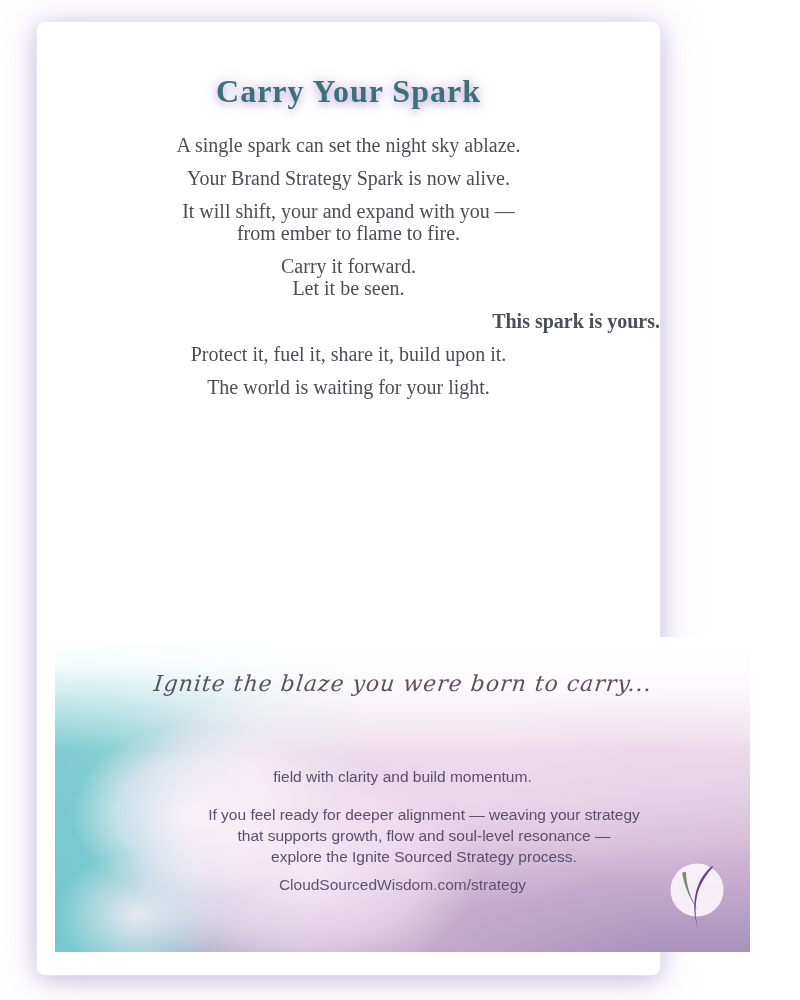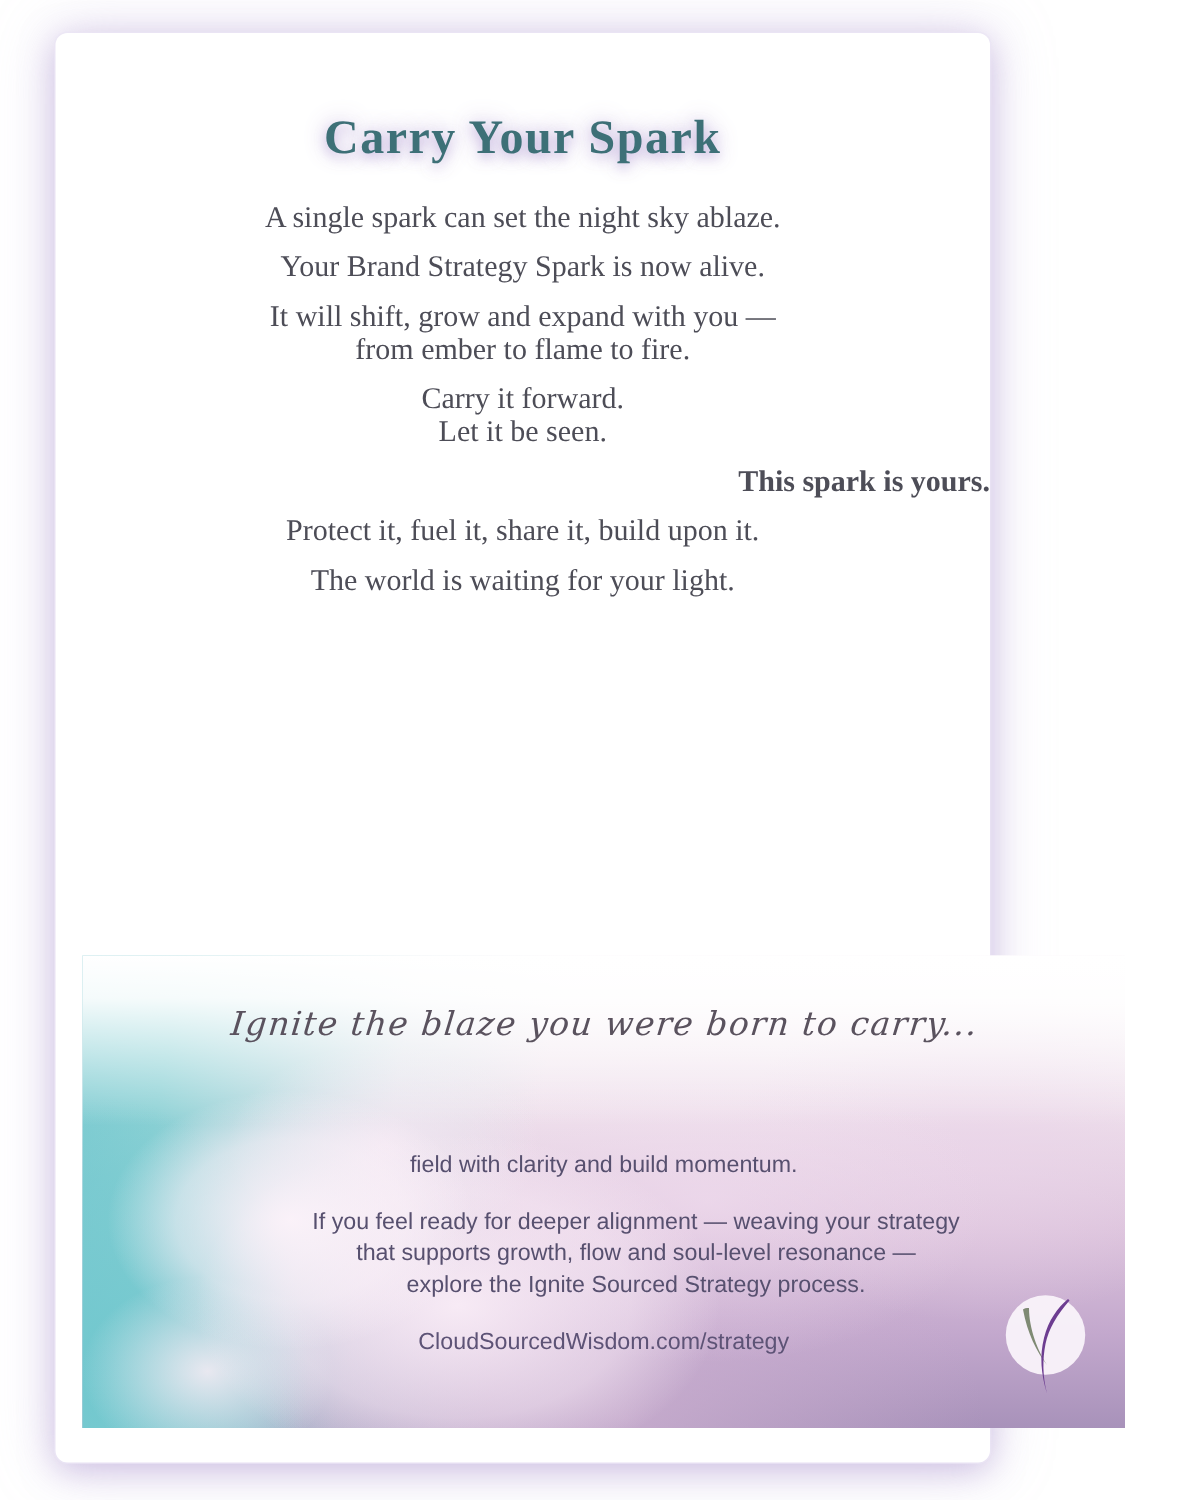--- a/index.html
+++ b/index.html
@@ -87,21 +87,21 @@
     font-family: "Liberation Sans", sans-serif;
     font-size: 15.5px;
     line-height: 22px;
     color: #57506f;
   }
   .cloud-paragraph.first { margin-top: 70px; }
   .cloud-paragraph.second { margin-top: 16px; padding-left: 43px; }
   .cloud-paragraph.second .line { line-height: 21px; }
 
   .website-line {
-    margin-top: 19px;
+    margin-top: 9px;
     font-family: "Liberation Sans", sans-serif;
     font-size: 15.5px;
     color: #5d5376;
   }
 
   .brand-logo {
     position: absolute;
     right: 24px; bottom: 16px;
     width: 58px; height: 74px;
   }
@@ -115,21 +115,21 @@
 
 
   <div class="poem">
     <div class="stanza">
       <div class="line">A single spark can set the night sky ablaze.</div>
     </div>
     <div class="stanza">
       <div class="line">Your Brand Strategy Spark is now alive.</div>
     </div>
     <div class="stanza">
-      <div class="line">It will shift, grow and expand with you —</div>
+      <div class="line">It will shift, your and expand with you —</div>
       <div class="line">from ember to flame to fire.</div>
     </div>
     <div class="stanza">
       <div class="line">Carry it forward.</div>
       <div class="line">Let it be seen.</div>
     </div>
     <div class="stanza emphasis">
       <div class="line">This spark is yours.</div>
     </div>
     <div class="stanza">

